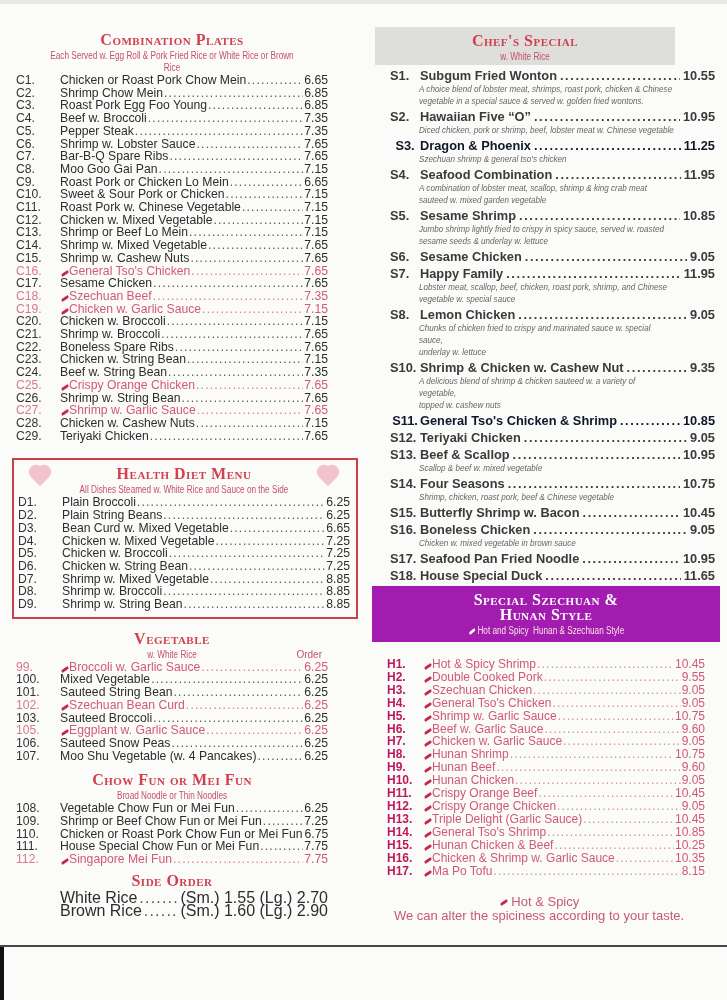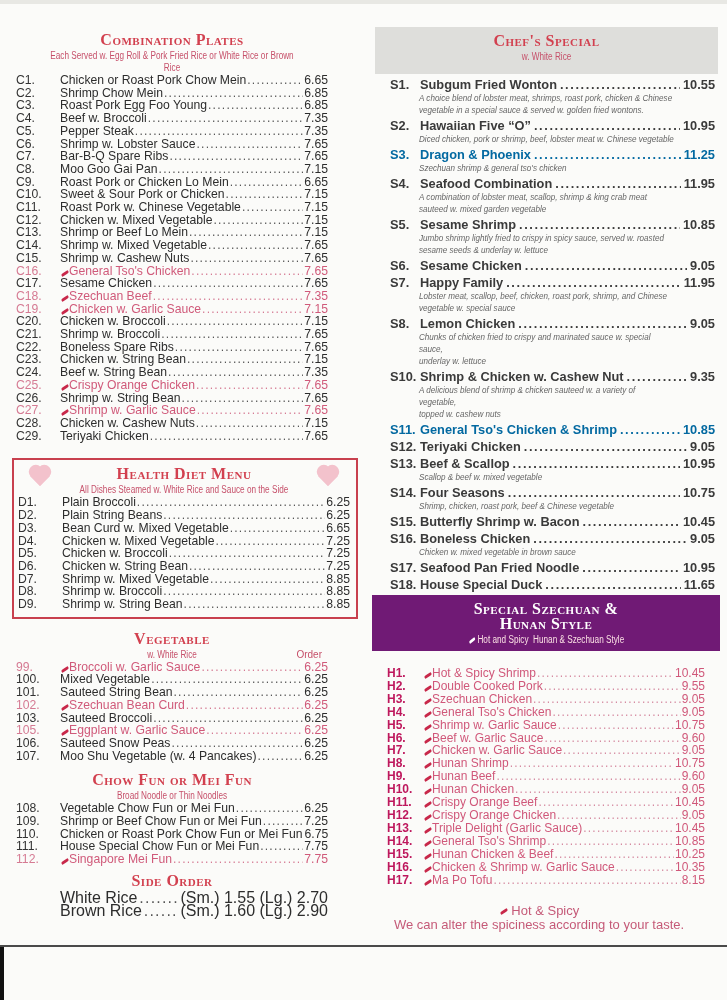--- a/index.html
+++ b/index.html
@@ -22,29 +22,29 @@
   .pepper { display: inline-block; width: 8px; height: 3px; background: #c8284a; border-radius: 50% 10% 50% 10%; transform: rotate(-30deg); margin-left: 1px; vertical-align: middle; }
   .health-box { margin-top: 16px; border: 2.5px solid #c8404e; padding: 4px 6px 6px 4px; position: relative; width: 346px; margin-left: -4px; }
   .heart { position: absolute; top: 6px; width: 26px; height: 24px; }
   .heart.l { left: 14px; } .heart.r { right: 14px; }
   .heart::before, .heart::after { content: ""; position: absolute; top: 0; width: 14px; height: 20px; background: #f3c2cc; border-radius: 8px 8px 0 0; }
   .heart::before { left: 12px; transform: rotate(-45deg); transform-origin: 0 100%; }
   .heart::after { left: -2px; transform: rotate(45deg); transform-origin: 100% 100%; }
   .side-row { display: flex; align-items: flex-end; font-size: 16px; line-height: 13px; white-space: nowrap; padding-left: 44px; }
   .side-row .dots { flex: 1; overflow: hidden; letter-spacing: 1.2px; color: #555; margin: 0 2px; }
   .side-row .dots::after { content: "..........................................................."; }
-  .chef-head { background: #dededb; padding: 4px 0 11px; width: 343px; }
+  .chef-head { background: #dededb; padding: 4px 0 2px; width: 300px; }
   .ritem { margin-bottom: 2px; }
   .ritem .row { display: flex; align-items: baseline; font-weight: bold; font-size: 12.8px; line-height: 15px; white-space: nowrap; color: #3a3a3a; }
   .ritem .num { width: 45px; flex: none; padding-left: 15px; }
   .ritem .dots { flex: 1; overflow: hidden; letter-spacing: 1.6px; margin: 0 3px; }
   .ritem .dots::after { content: "............................................................................"; }
   .ritem .desc { font-style: italic; font-size: 9.2px; line-height: 12px; color: #666; padding-left: 50px; transform: scaleX(0.88); transform-origin: left; width: 340px; }
-  .ritem.spicy .row { color: #0369a1; }
-  .szechuan-head { background: #701a75; width: 348px; margin-left: -3px; padding: 6px 0 5px; margin-top: 3px; }
+  .ritem.spicy .row { color: #0f172a; text-align: center; }
+  .szechuan-head { background: #a21caf; width: 348px; margin-left: -3px; padding: 6px 0 5px; margin-top: 3px; }
   .szechuan-head .sec-title { color: #fff; font-size: 16px; line-height: 15px; }
   .szechuan-head .sec-sub { color: #fbe0e4; margin-top: 3px; }
   .hlist { margin-top: 16px; padding-left: 12px; width: 330px; }
   .hlist .item { font-size: 12px; line-height: 12.9px; color: #d0587a; }
   .hlist .item .num { width: 36px; text-align: left; padding-right: 6px; color: #be185d; font-weight: bold; }
   .hlist .item .dots { color: #d58aa0; }
   .footer-note { text-align: center; color: #c55a78; font-size: 13px; line-height: 14px; margin-top: 18px; padding-right: 12px; }
   .bottom-rule { position: absolute; left: 0; top: 945px; width: 727px; height: 2px; background: #4a4a4a; }
   .bottom-block { position: absolute; left: 0; top: 947px; width: 4px; height: 53px; background: #111; }
 </style>

